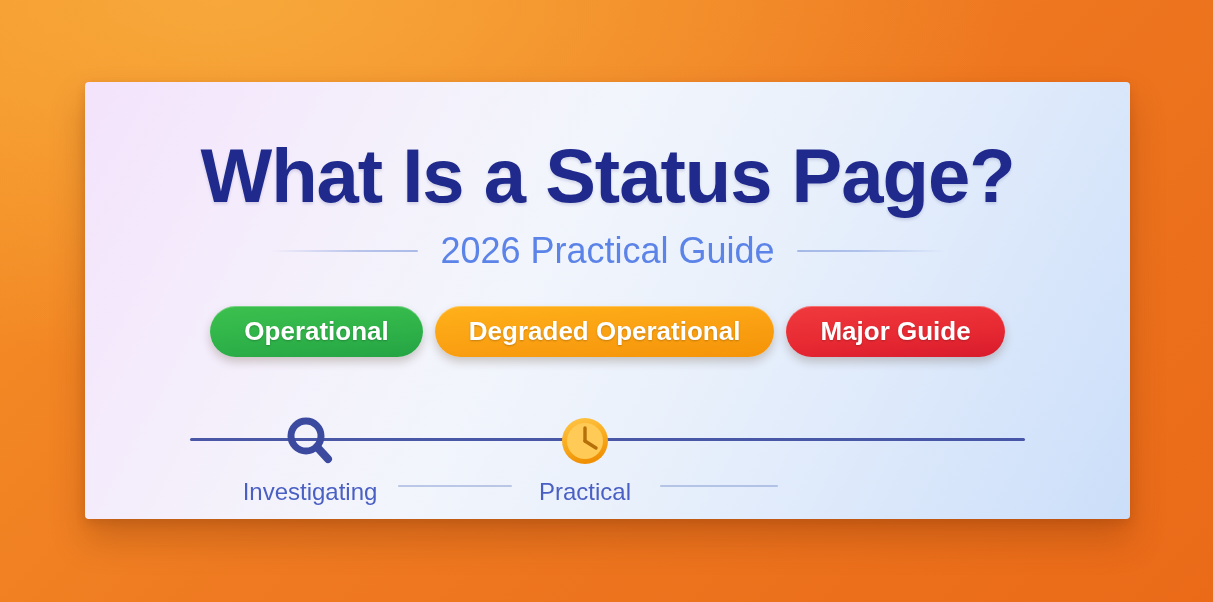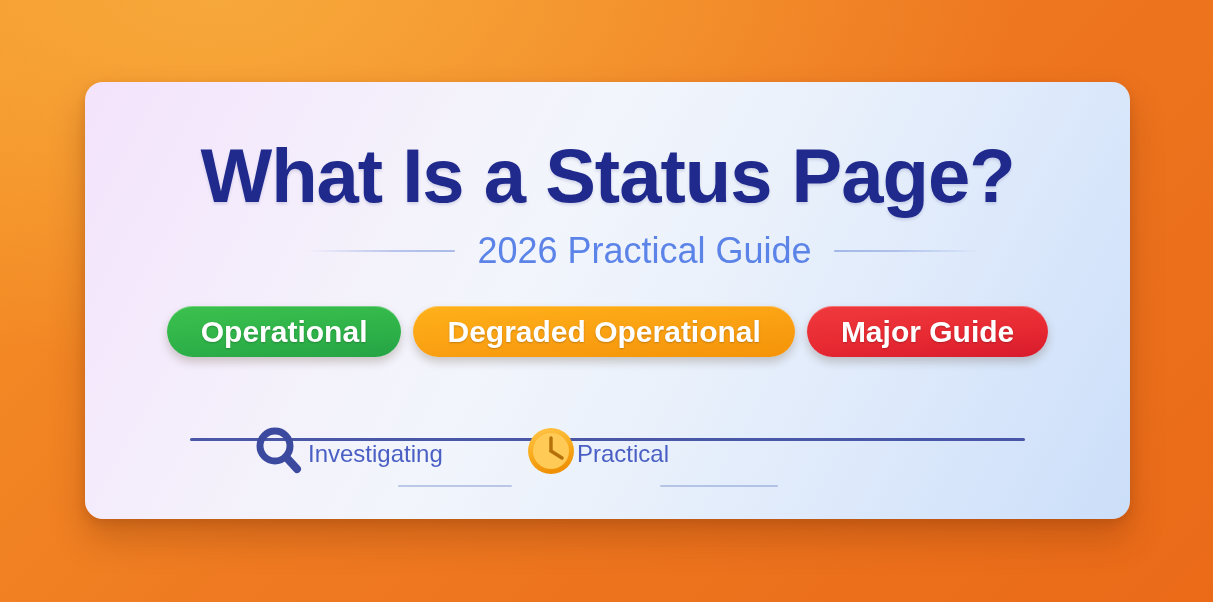--- a/index.html
+++ b/index.html
@@ -21,21 +21,21 @@
     overflow: hidden;
   }
 
   
   #card {
     position: absolute;
     left: 85px;
     top: 82px;
     width: 1045px;
     height: 437px;
-    border-radius: 18px;
+    border-radius: 4px;
     background:
       linear-gradient(118deg,
         #f3e3fb 0%,
         #f4eafc 14%,
         #f4f1fb 28%,
         #f2f5fc 42%,
         #eaf1fb 58%,
         #dfeafb 74%,
         #d3e3fa 90%,
         #cbdef9 100%);
@@ -63,21 +63,20 @@
   
   #subtitle-row {
     position: absolute;
     left: 0;
     top: 148px;
     width: 100%;
     display: flex;
     align-items: center;
     justify-content: center;
     gap: 22px;
-    padding-left: 37px;
   }
   .sub-rule {
     width: 148px;
     height: 2px;
     background: linear-gradient(90deg, rgba(110,140,215,0) 0%, rgba(110,140,215,0.45) 60%, rgba(110,140,215,0.55) 100%);
     border-radius: 2px;
   }
   .sub-rule.right {
     background: linear-gradient(270deg, rgba(110,140,215,0) 0%, rgba(110,140,215,0.45) 60%, rgba(110,140,215,0.55) 100%);
   }
@@ -100,21 +99,21 @@
     gap: 12px;
   }
   .pill {
     height: 51px;
     display: flex;
     align-items: center;
     justify-content: center;
     padding: 0 34px;
     border-radius: 26px;
     color: #ffffff;
-    font-size: 30px;
+    font-size: 26px;
     font-weight: 700;
     white-space: nowrap;
     text-shadow: 0 1px 2px rgba(0,0,0,0.22);
     box-shadow: 0 5px 10px rgba(60, 30, 0, 0.22), inset 0 1px 0 rgba(255,255,255,0.30);
   }
   .pill.green  { background: linear-gradient(175deg, #3cc14e 0%, #2fb349 55%, #25a344 100%); }
   .pill.orange { background: linear-gradient(175deg, #ffb11a 0%, #faa012 55%, #f59307 100%); }
   .pill.red    { background: linear-gradient(175deg, #ef3a3d 0%, #e82a33 55%, #d81b2c 100%); }
 
   
@@ -130,26 +129,26 @@
     left: 0;
     top: 46px;
     width: 835px;
     height: 3px;
     background: #3b4a9e;
     border-radius: 2px;
     opacity: 0.92;
   }
   .node {
     position: absolute;
-    top: 9px;
+    top: 18px;
     width: 120px;
     margin-left: -60px;
     height: 100px;
     display: flex;
-    flex-direction: row;
+    flex-direction: column;
     align-items: center;
   }
   .node-icon {
     position: relative;
     height: 62px;
     display: flex;
     align-items: center;
     justify-content: center;
     z-index: 2;
   }

